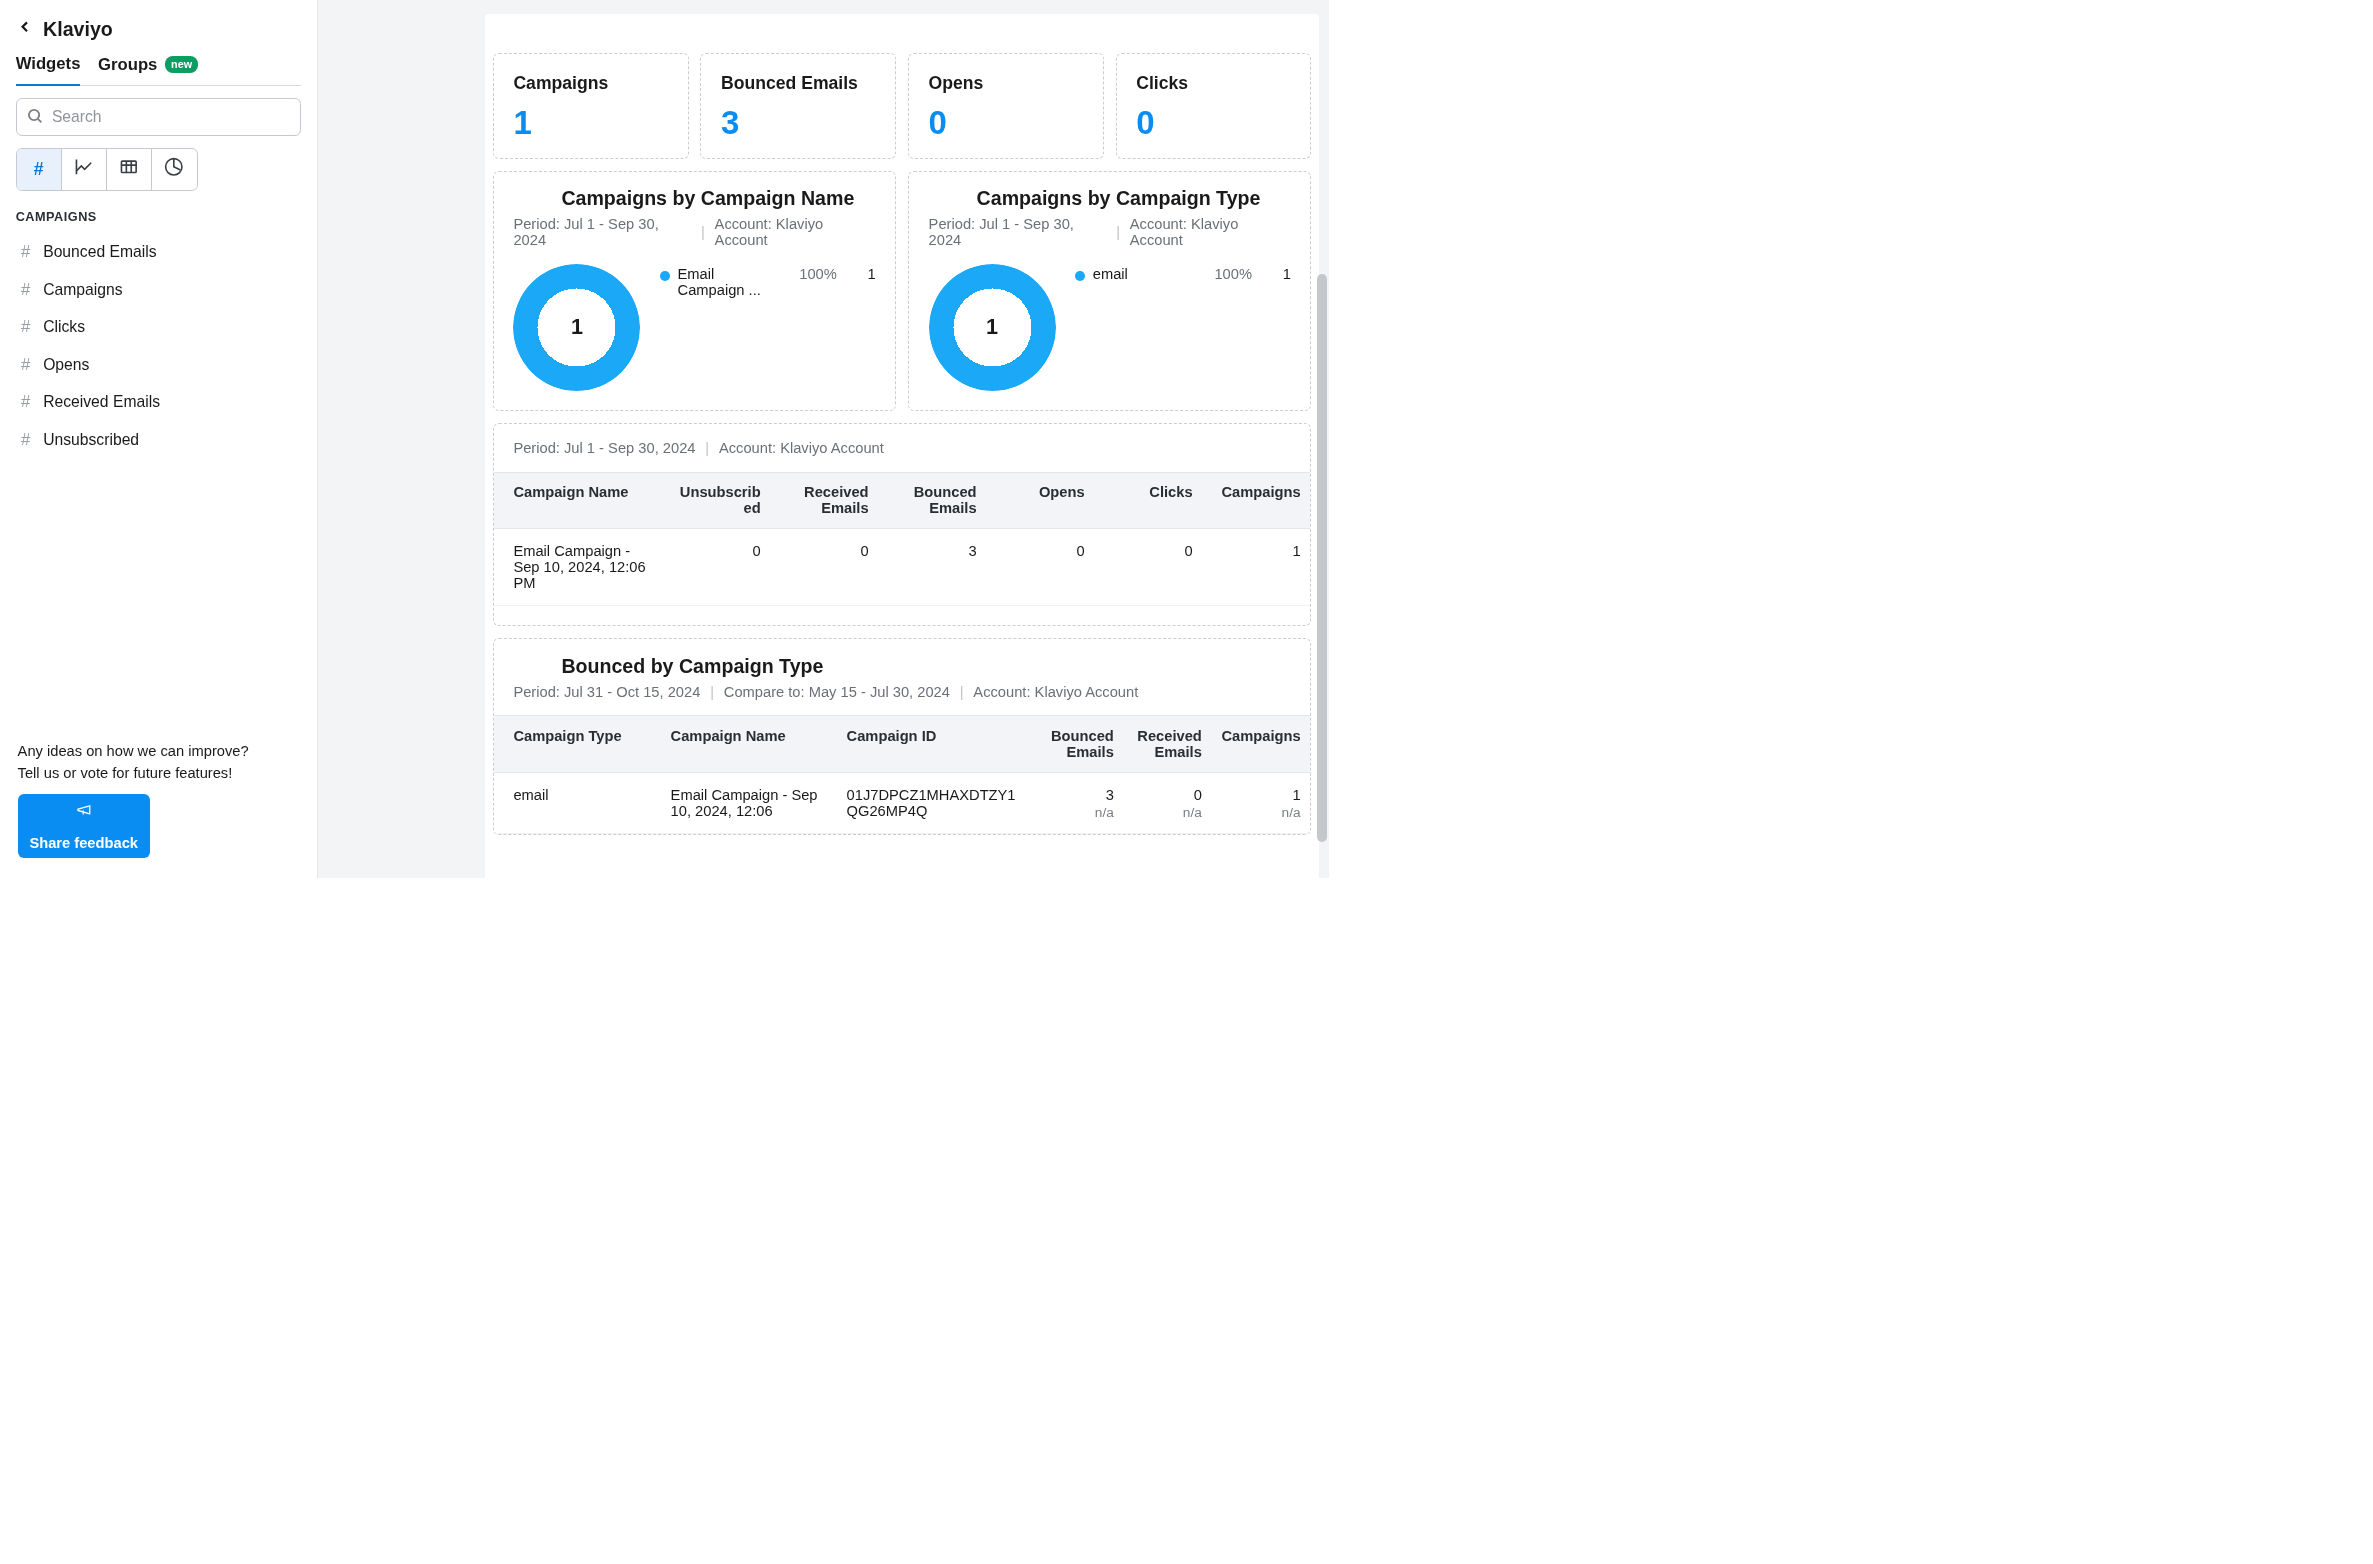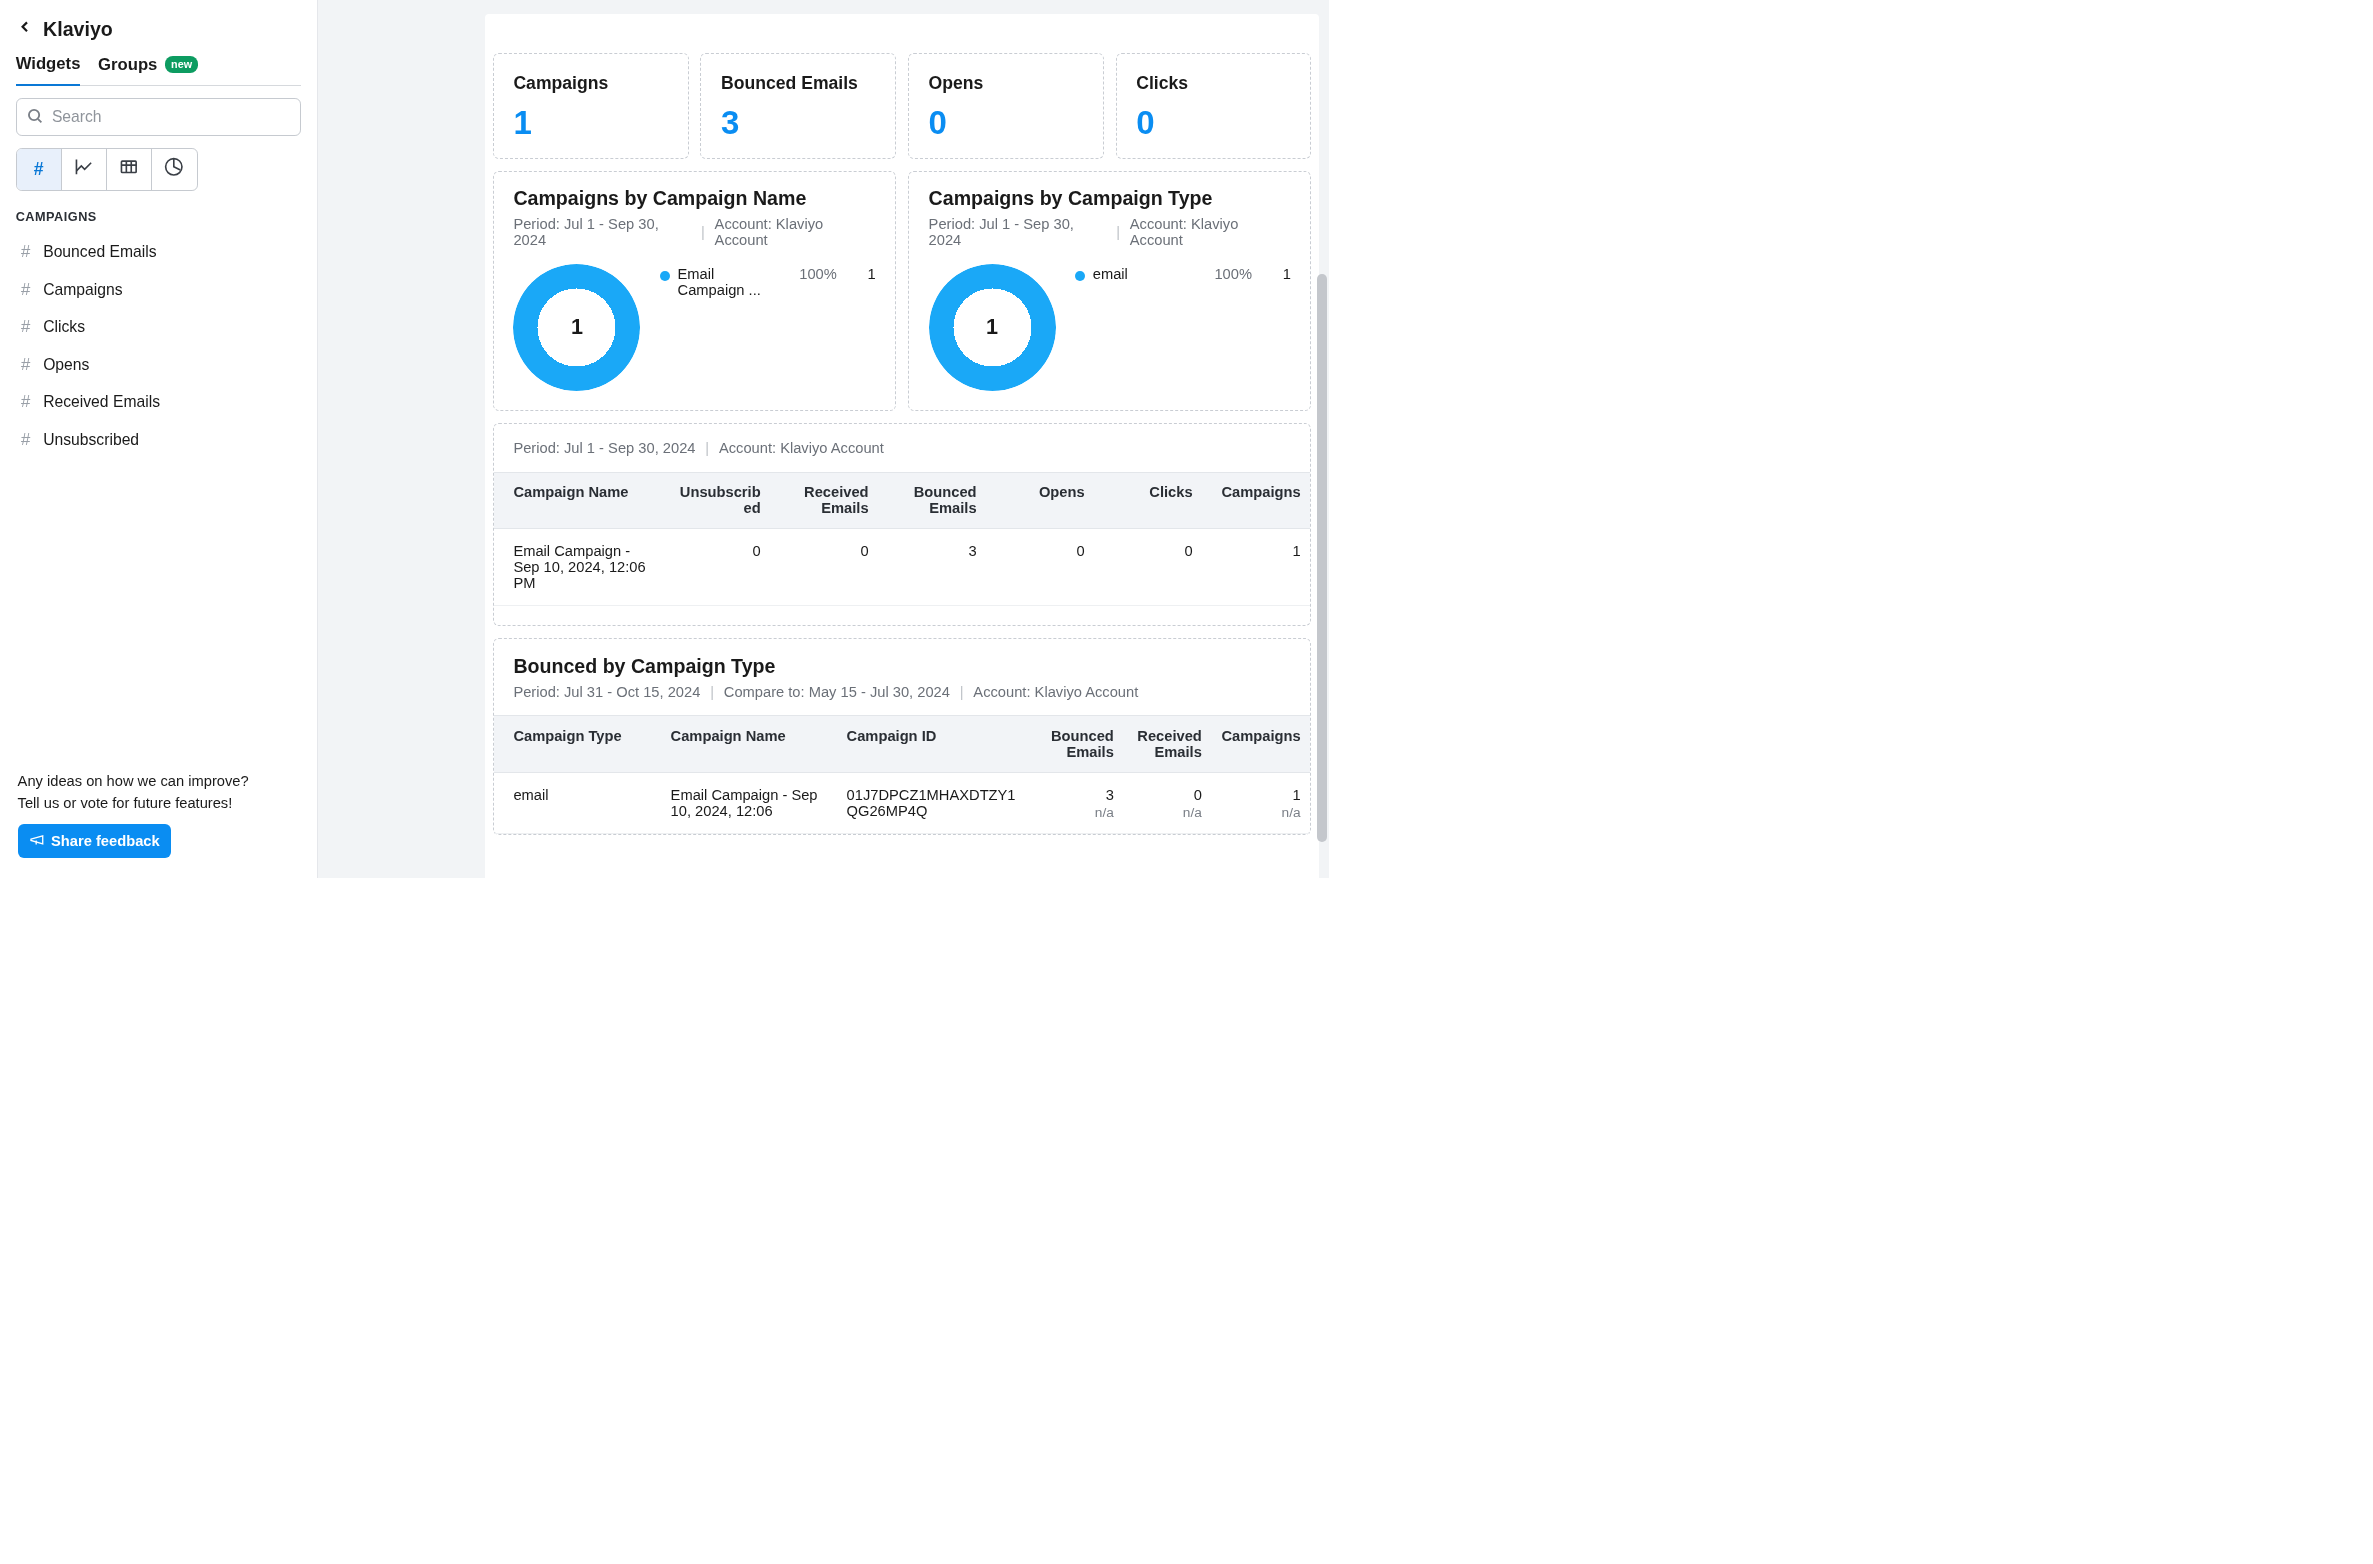--- a/index.html
+++ b/index.html
@@ -128,22 +128,23 @@
     margin-top: 9.8px;
     background: #0a8df2;
     color: #fff;
     border: none;
     border-radius: 5.9px;
     padding: 7.8px 11.8px;
     font-size: 14.7px;
     font-weight: 600;
     display: inline-flex;
     align-items: center;
-    gap: 6px;
+    gap: 14px;
     cursor: pointer;
+    flex-direction: column;
   }
   .feedback-btn svg { width: 15.7px; height: 15.7px; }
 
   
   .main {
     flex: 1;
     background: #f2f4f6;
     overflow-y: auto;
     padding: 13.7px 9.8px 0 167px;
     position: relative;
@@ -163,21 +164,21 @@
   .kpi-row { display: flex; gap: 11.8px; margin-bottom: 11.8px; }
   .kpi {
     flex: 1;
     padding: 19.6px 19.6px 15.7px;
   }
   .kpi-title { font-size: 17.6px; font-weight: 700; margin-bottom: 9.8px; }
   .kpi-value { font-size: 33px; font-weight: 800; color: #0a8df2; }
 
   .donut-row { display: flex; gap: 11.8px; margin-bottom: 11.8px; }
   .donut-card { flex: 1; padding: 15.7px 19.6px 19.6px; }
-  .card-title { font-size: 19.6px; font-weight: 800; margin-bottom: 5.9px; }
+  .card-title { font-size: 19.6px; font-weight: 800; margin-bottom: 5.9px; margin-left: 48px; }
   .card-sub { font-size: 14.7px; color: #6b7078; margin-bottom: 15.7px; display:flex; gap: 9.8px; align-items: center;}
   .card-sub .divider { color: #bfc3c8; }
 
   .donut-body { display: flex; align-items: flex-start; gap: 19.6px; }
   .donut-wrap { position: relative; width: 127px; height: 127px; flex-shrink: 0;}
   .donut-ring {
     width: 127px; height: 127px; border-radius: 50%;
     background: conic-gradient(#1aa8f7 0% 100%);
     mask: radial-gradient(circle at center, transparent 0 39px, #000 39px 64px, transparent 64px);
     -webkit-mask: radial-gradient(circle at center, transparent 0 39px, #000 39px 64px, transparent 64px);

